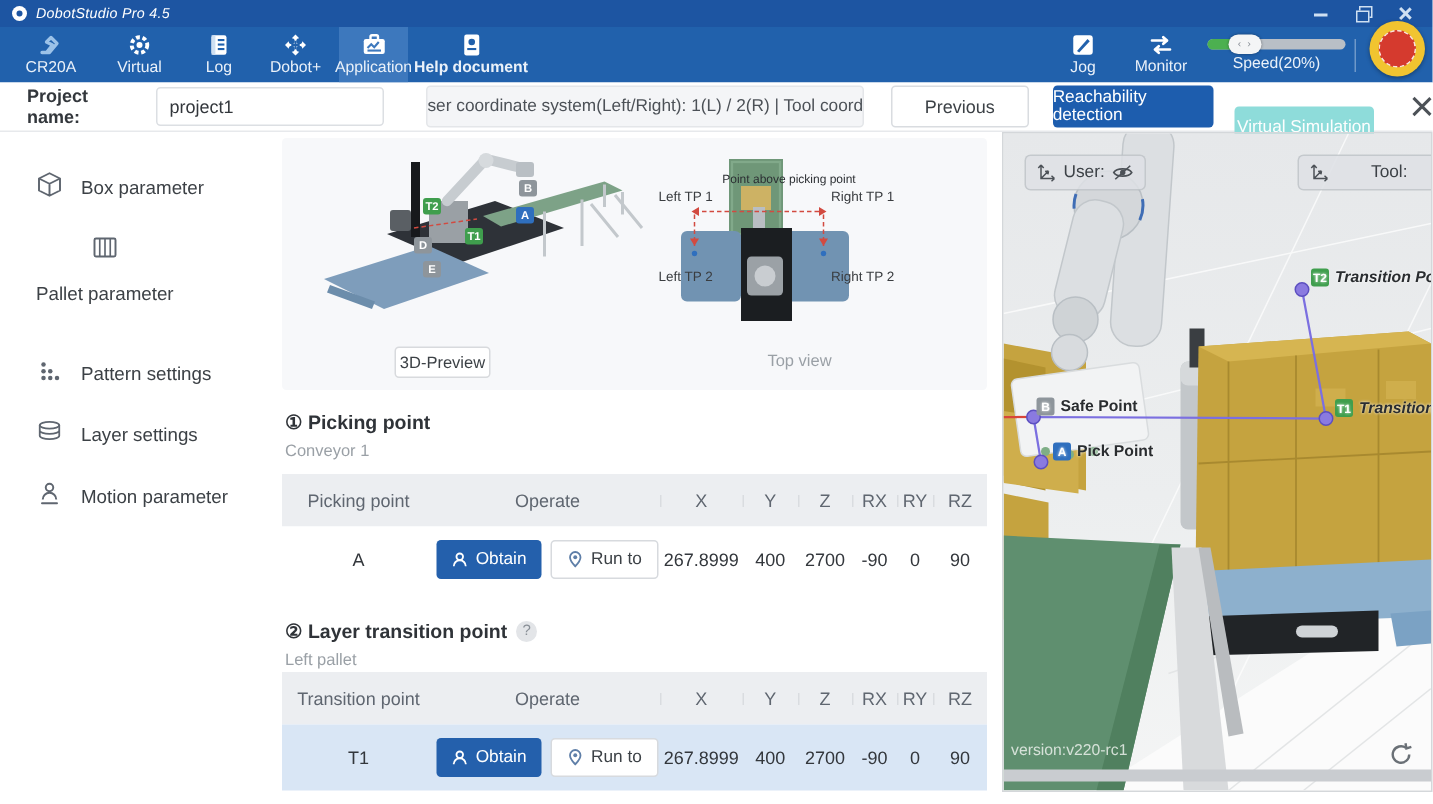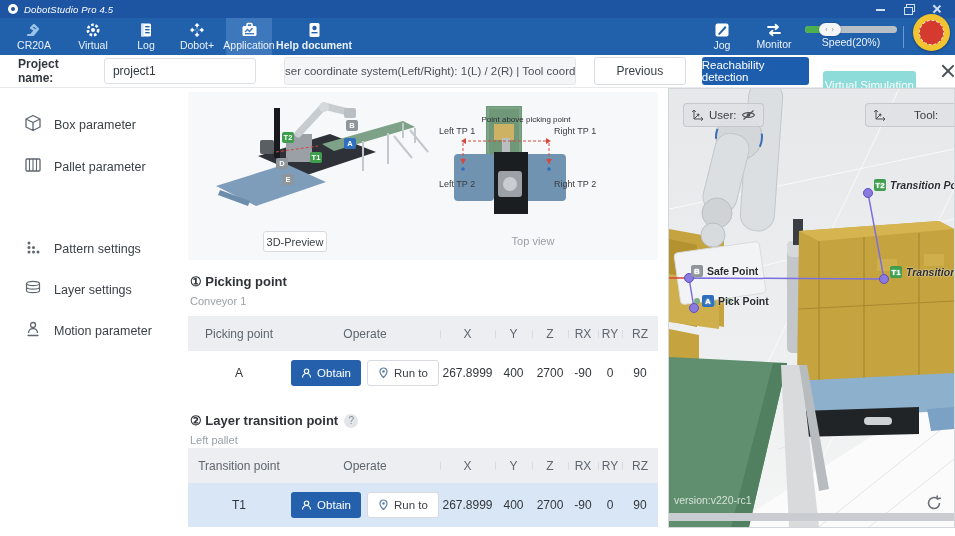--- a/index.html
+++ b/index.html
@@ -227,21 +227,21 @@
 
 <div id="sidebar">
   <div class="sb-item" style="top:26px;">
     <span>
       <svg width="18" height="18" viewBox="0 0 18 18">
           <path d="M9 1.5 L16 5 V13 L9 16.5 L2 13 V5 Z M2 5 L9 8.5 L16 5 M9 8.5 V16.5" fill="none" stroke="#5f6670" stroke-width="1.3" stroke-linejoin="round"></path>
         </svg>
     </span>
     <span>Box parameter</span>
   </div>
-  <div class="sb-item" style="top:68px;">
+  <div class="sb-item" style="top:68px;flex-direction:column;">
     <span>
       <svg width="18" height="18" viewBox="0 0 18 18">
           <rect x="2" y="3" width="14" height="12" rx="1" fill="none" stroke="#5f6670" stroke-width="1.3"></rect>
           <path d="M5.5 3 V15 M9 3 V15 M12.5 3 V15" stroke="#5f6670" stroke-width="1.1"></path>
         </svg>
     </span>
     <span>Pallet parameter</span>
   </div>
   <div class="sb-item" style="top:150px;">
     <span>

